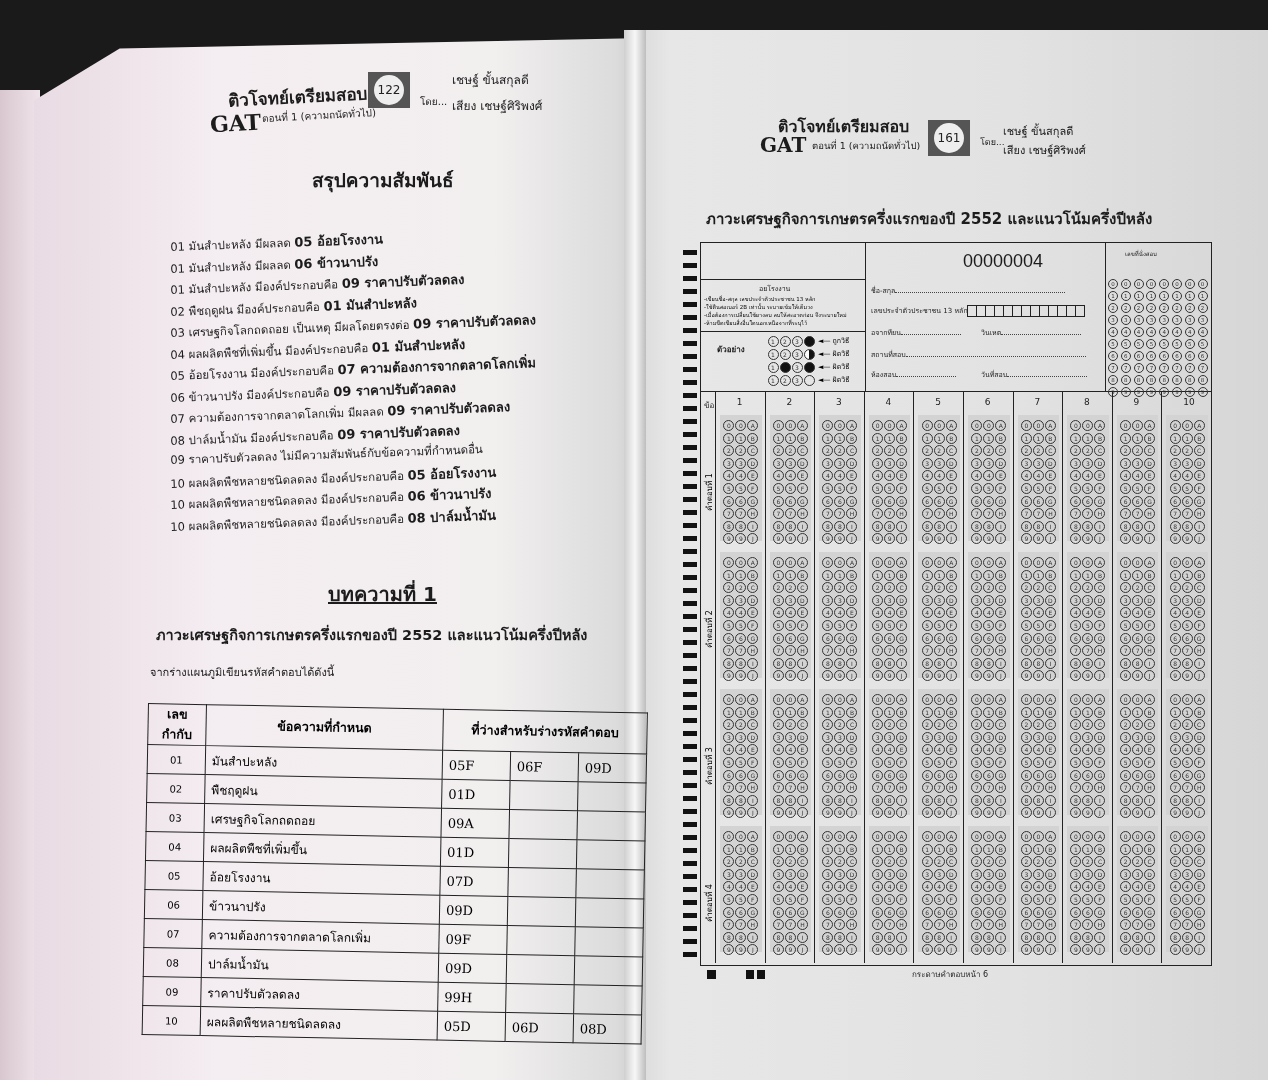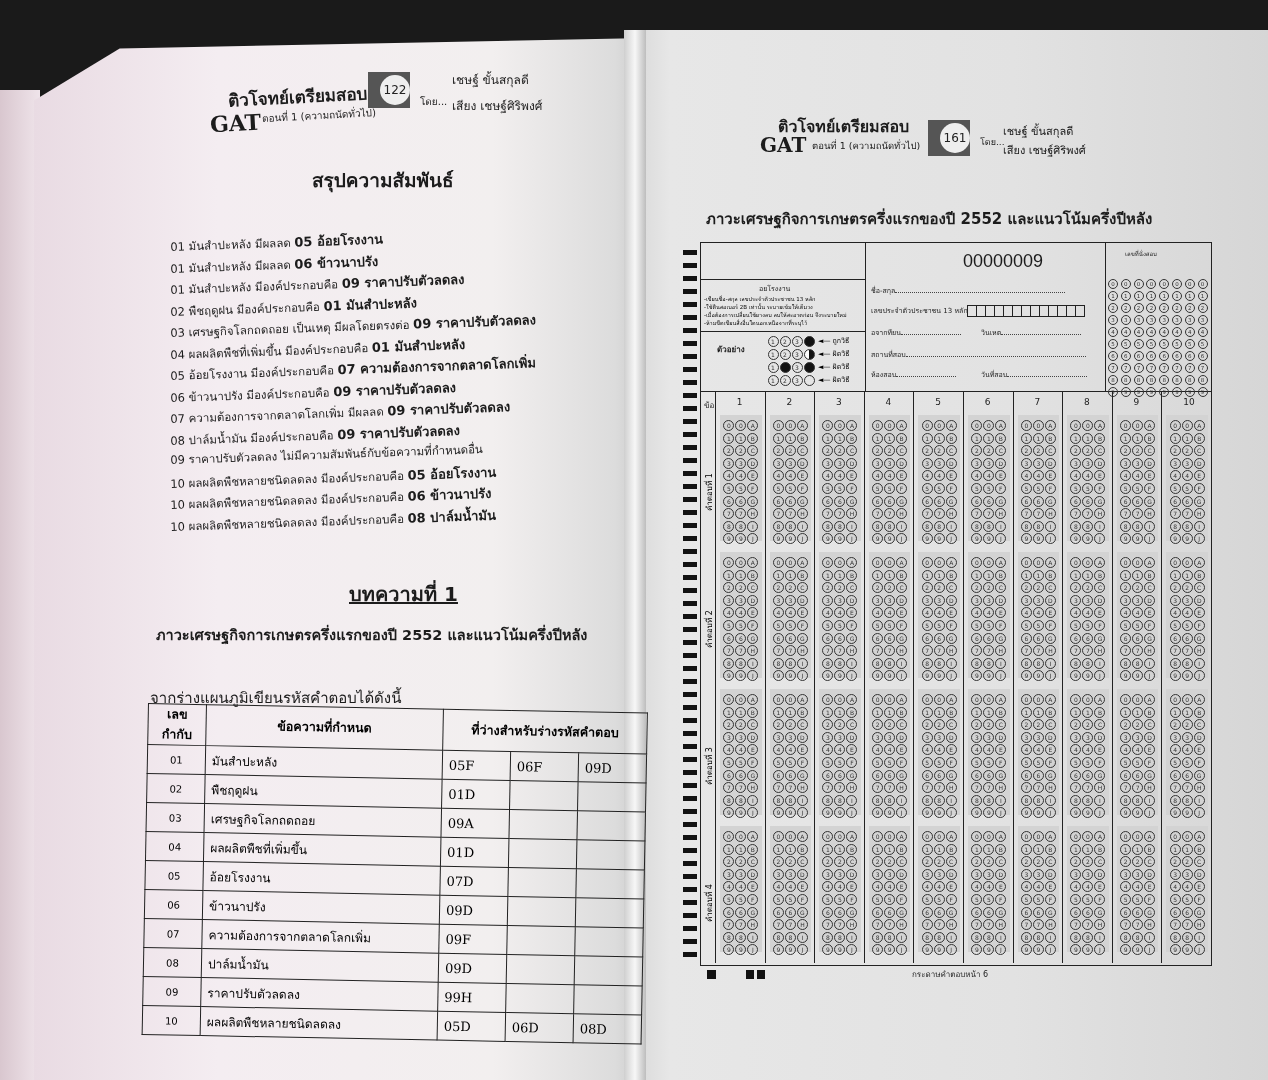--- a/index.html
+++ b/index.html
@@ -4,21 +4,21 @@
 <style>
   html,body{margin:0;padding:0;}
   body{width:1268px;height:1080px;overflow:hidden;background:#1a1a1a;position:relative;font-family:"DejaVu Sans",sans-serif;}
   .book{position:absolute;left:0;top:0;width:1268px;height:1080px;}
   .outer-cover{position:absolute;left:0;top:90px;width:40px;height:990px;background:linear-gradient(90deg,#d9c7cf,#efe4ea);}
   .page-left{position:absolute;left:34px;top:38px;width:612px;height:1042px;background:linear-gradient(90deg,#e9dbe3 0%,#f4edf1 30%,#f2efef 75%,#dcdcdc 95%,#c8c8c8 100%);clip-path:polygon(0 6%,14% 1%,100% 0,100% 100%,0 100%);}
   .page-right{position:absolute;left:632px;top:30px;width:636px;height:1050px;background:linear-gradient(90deg,#d8d8d8 0%,#e7e7e7 6%,#e2e2e2 60%,#d6d6d6 100%);}
   .gutter{position:absolute;left:624px;top:30px;width:22px;height:1050px;background:linear-gradient(90deg,#cfcfcf,#f7f7f7,#bdbdbd);}
   .txt{position:absolute;color:#1c1c1c;white-space:nowrap;}
   .hdr-brand{font-family:"DejaVu Serif",serif;font-weight:bold;}
-  .page-no{position:absolute;width:42px;height:36px;background:#555;display:flex;align-items:center;justify-content:flex-end;}
+  .page-no{position:absolute;width:42px;height:36px;background:#555;display:flex;align-items:center;justify-content:center;}
   .page-no span{width:30px;height:30px;border-radius:50%;background:#eee;font-size:12px;display:flex;align-items:center;justify-content:center;color:#222;}
   .rel-line{font-size:11.5px;}
   .rel-line b{font-size:13px;}
   table.codes{border-collapse:collapse;position:absolute;left:148px;top:703px;width:500px;font-size:12px;transform:rotate(1.1deg);transform-origin:0 0;}
   table.codes td,table.codes th{border:1.5px solid #222;height:28px;padding:0 6px;}
   table.codes th{font-weight:bold;font-size:12.5px;height:30px;}
   table.codes td.num{text-align:center;width:45px;font-size:10px;}
   table.codes td.code{font-family:"DejaVu Serif",serif;font-size:13px;width:55px;}
   .sheet{position:absolute;left:700px;top:242px;width:510px;height:722px;border:1.5px solid #222;}
   .timing{position:absolute;left:683px;top:250px;width:14px;}
@@ -60,23 +60,23 @@
       <div class="txt rel-line" style="left: 170px; top: 365px; transform: rotate(-2deg); transform-origin: 0px 0px;"><span>05 อ้อยโรงงาน มีองค์ประกอบคือ</span> <b>07 ความต้องการจากตลาดโลกเพิ่ม</b></div>
       <div class="txt rel-line" style="left: 170px; top: 386.5px; transform: rotate(-2deg); transform-origin: 0px 0px;"><span>06 ข้าวนาปรัง มีองค์ประกอบคือ</span> <b>09 ราคาปรับตัวลดลง</b></div>
       <div class="txt rel-line" style="left: 170px; top: 408px; transform: rotate(-2deg); transform-origin: 0px 0px;"><span>07 ความต้องการจากตลาดโลกเพิ่ม มีผลลด</span> <b>09 ราคาปรับตัวลดลง</b></div>
       <div class="txt rel-line" style="left: 170px; top: 429.5px; transform: rotate(-2deg); transform-origin: 0px 0px;"><span>08 ปาล์มน้ำมัน มีองค์ประกอบคือ</span> <b>09 ราคาปรับตัวลดลง</b></div>
       <div class="txt rel-line" style="left: 170px; top: 451px; transform: rotate(-2deg); transform-origin: 0px 0px;"><span>09 ราคาปรับตัวลดลง ไม่มีความสัมพันธ์กับข้อความที่กำหนดอื่น</span> <b></b></div>
       <div class="txt rel-line" style="left: 170px; top: 472.5px; transform: rotate(-2deg); transform-origin: 0px 0px;"><span>10 ผลผลิตพืชหลายชนิดลดลง มีองค์ประกอบคือ</span> <b>05 อ้อยโรงงาน</b></div>
       <div class="txt rel-line" style="left: 170px; top: 494px; transform: rotate(-2deg); transform-origin: 0px 0px;"><span>10 ผลผลิตพืชหลายชนิดลดลง มีองค์ประกอบคือ</span> <b>06 ข้าวนาปรัง</b></div>
       <div class="txt rel-line" style="left: 170px; top: 515.5px; transform: rotate(-2deg); transform-origin: 0px 0px;"><span>10 ผลผลิตพืชหลายชนิดลดลง มีองค์ประกอบคือ</span> <b>08 ปาล์มน้ำมัน</b></div>
     </div>
 
-  <div class="txt" style="left:328px;top:578px;font-size:20px;font-weight:bold;text-decoration:underline;margin-left:21px;">บทความที่ 1</div>
+  <div class="txt" style="left:328px;top:578px;font-size:20px;font-weight:bold;text-decoration:underline;">บทความที่ 1</div>
   <div class="txt" style="left:156px;top:623px;font-size:14.5px;font-weight:bold;">ภาวะเศรษฐกิจการเกษตรครึ่งแรกของปี 2552 และแนวโน้มครึ่งปีหลัง</div>
-  <div class="txt" style="left:150px;top:663px;font-size:15px;margin-top:23px;">จากร่างแผนภูมิเขียนรหัสคำตอบได้ดังนี้</div>
+  <div class="txt" style="left:150px;top:663px;font-size:11px;">จากร่างแผนภูมิเขียนรหัสคำตอบได้ดังนี้</div>
 
   <table class="codes">
     <thead>
       <tr>
         <th>เลขกำกับ</th>
         <th>ข้อความที่กำหนด</th>
         <th colspan="3">ที่ว่างสำหรับร่างรหัสคำตอบ</th>
       </tr>
     </thead>
     <tbody id="codes-body">
@@ -235,21 +235,21 @@
       </div>
     <div style="position:absolute;left:0;top:88px;width:164px;border-top:1.2px solid #222;"></div>
     <div class="txt" style="left:16px;top:100px;font-size:8px;font-weight:bold;">ตัวอย่าง</div>
     <div id="examples" style="position:absolute;left:66px;top:92px;">
         <div style="height: 13px; font-size: 7px; white-space: nowrap;"><span class="bubble" style="">1</span><span class="bubble" style="">2</span><span class="bubble" style="">3</span><span class="bubble on" style=""></span><span style="margin-left: 3px;">◄— </span><span>ถูกวิธี</span></div>
         <div style="height: 13px; font-size: 7px; white-space: nowrap;"><span class="bubble" style="">1</span><span class="bubble" style="">2</span><span class="bubble" style="">3</span><span class="bubble" style="background: linear-gradient(90deg, rgb(255, 255, 255) 50%, rgb(17, 17, 17) 50%);"></span><span style="margin-left: 3px;">◄— </span><span>ผิดวิธี</span></div>
         <div style="height: 13px; font-size: 7px; white-space: nowrap;"><span class="bubble" style="">1</span><span class="bubble on" style=""></span><span class="bubble" style="">3</span><span class="bubble on" style=""></span><span style="margin-left: 3px;">◄— </span><span>ผิดวิธี</span></div>
         <div style="height: 13px; font-size: 7px; white-space: nowrap;"><span class="bubble" style="">1</span><span class="bubble" style="">2</span><span class="bubble" style="">3</span><span class="bubble" style=""></span><span style="margin-left: 3px;">◄— </span><span>ผิดวิธี</span></div>
       </div>
 
-    <div class="txt" style="left:262px;top:8px;font-size:18px;font-family:'Liberation Sans',sans-serif;">00000009</div>
+    <div class="txt" style="left:262px;top:8px;font-size:18px;font-family:'Liberation Sans',sans-serif;">00000004</div>
     <div id="fields">
         <div class="txt" style="left: 170px; top: 42px; font-size: 7px;"><span>ชื่อ-สกุล</span><span style="display: inline-block; width: 170px; border-bottom: 1px dotted rgb(68, 68, 68);"></span></div>
         <div class="txt" style="left: 170px; top: 62px; font-size: 7px;"><span>เลขประจำตัวประชาชน 13 หลัก</span><span style="display: inline-block; width: 8px; height: 10px; border: 1px solid rgb(34, 34, 34); margin-left: -1px; vertical-align: middle;"></span><span style="display: inline-block; width: 8px; height: 10px; border: 1px solid rgb(34, 34, 34); margin-left: -1px; vertical-align: middle;"></span><span style="display: inline-block; width: 8px; height: 10px; border: 1px solid rgb(34, 34, 34); margin-left: -1px; vertical-align: middle;"></span><span style="display: inline-block; width: 8px; height: 10px; border: 1px solid rgb(34, 34, 34); margin-left: -1px; vertical-align: middle;"></span><span style="display: inline-block; width: 8px; height: 10px; border: 1px solid rgb(34, 34, 34); margin-left: -1px; vertical-align: middle;"></span><span style="display: inline-block; width: 8px; height: 10px; border: 1px solid rgb(34, 34, 34); margin-left: -1px; vertical-align: middle;"></span><span style="display: inline-block; width: 8px; height: 10px; border: 1px solid rgb(34, 34, 34); margin-left: -1px; vertical-align: middle;"></span><span style="display: inline-block; width: 8px; height: 10px; border: 1px solid rgb(34, 34, 34); margin-left: -1px; vertical-align: middle;"></span><span style="display: inline-block; width: 8px; height: 10px; border: 1px solid rgb(34, 34, 34); margin-left: -1px; vertical-align: middle;"></span><span style="display: inline-block; width: 8px; height: 10px; border: 1px solid rgb(34, 34, 34); margin-left: -1px; vertical-align: middle;"></span><span style="display: inline-block; width: 8px; height: 10px; border: 1px solid rgb(34, 34, 34); margin-left: -1px; vertical-align: middle;"></span><span style="display: inline-block; width: 8px; height: 10px; border: 1px solid rgb(34, 34, 34); margin-left: -1px; vertical-align: middle;"></span><span style="display: inline-block; width: 8px; height: 10px; border: 1px solid rgb(34, 34, 34); margin-left: -1px; vertical-align: middle;"></span></div>
         <div class="txt" style="left: 170px; top: 84px; font-size: 7px;"><span>อจากทียน</span><span style="display: inline-block; width: 60px; border-bottom: 1px dotted rgb(68, 68, 68);"></span></div>
         <div class="txt" style="left: 280px; top: 84px; font-size: 7px;"><span>วินเหต</span><span style="display: inline-block; width: 80px; border-bottom: 1px dotted rgb(68, 68, 68);"></span></div>
         <div class="txt" style="left: 170px; top: 106px; font-size: 7px;"><span>สถานที่สอบ</span><span style="display: inline-block; width: 180px; border-bottom: 1px dotted rgb(68, 68, 68);"></span></div>
         <div class="txt" style="left: 170px; top: 126px; font-size: 7px;"><span>ห้องสอบ</span><span style="display: inline-block; width: 60px; border-bottom: 1px dotted rgb(68, 68, 68);"></span></div>
         <div class="txt" style="left: 280px; top: 126px; font-size: 7px;"><span>วันที่สอบ</span><span style="display: inline-block; width: 80px; border-bottom: 1px dotted rgb(68, 68, 68);"></span></div>
       </div>
     <div class="txt" style="left:424px;top:6px;font-size:6px;">เลขที่นั่งสอบ</div>

